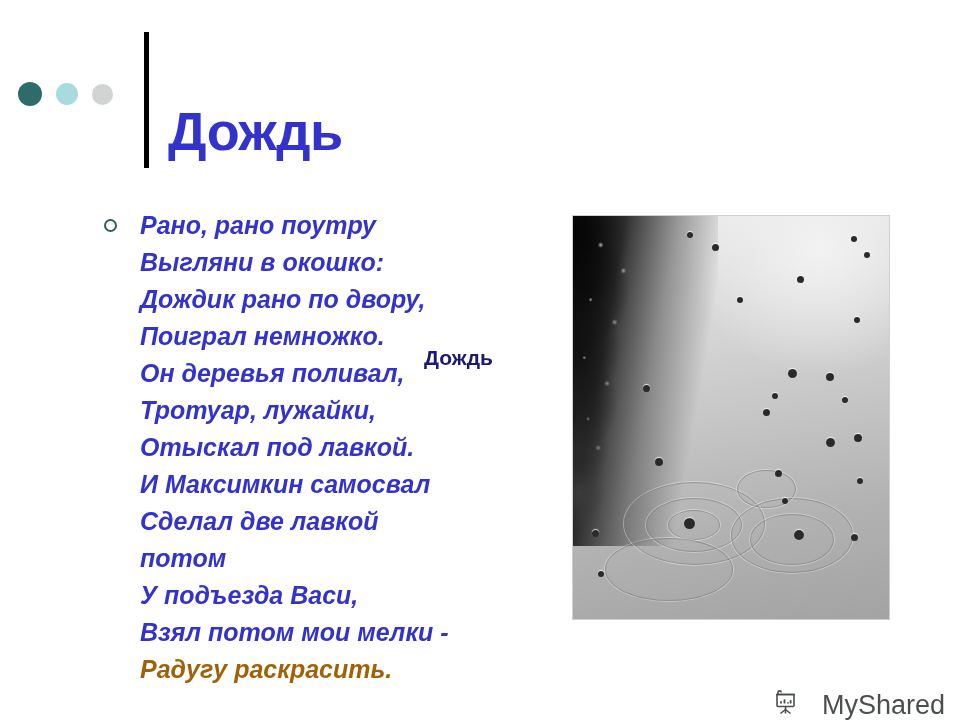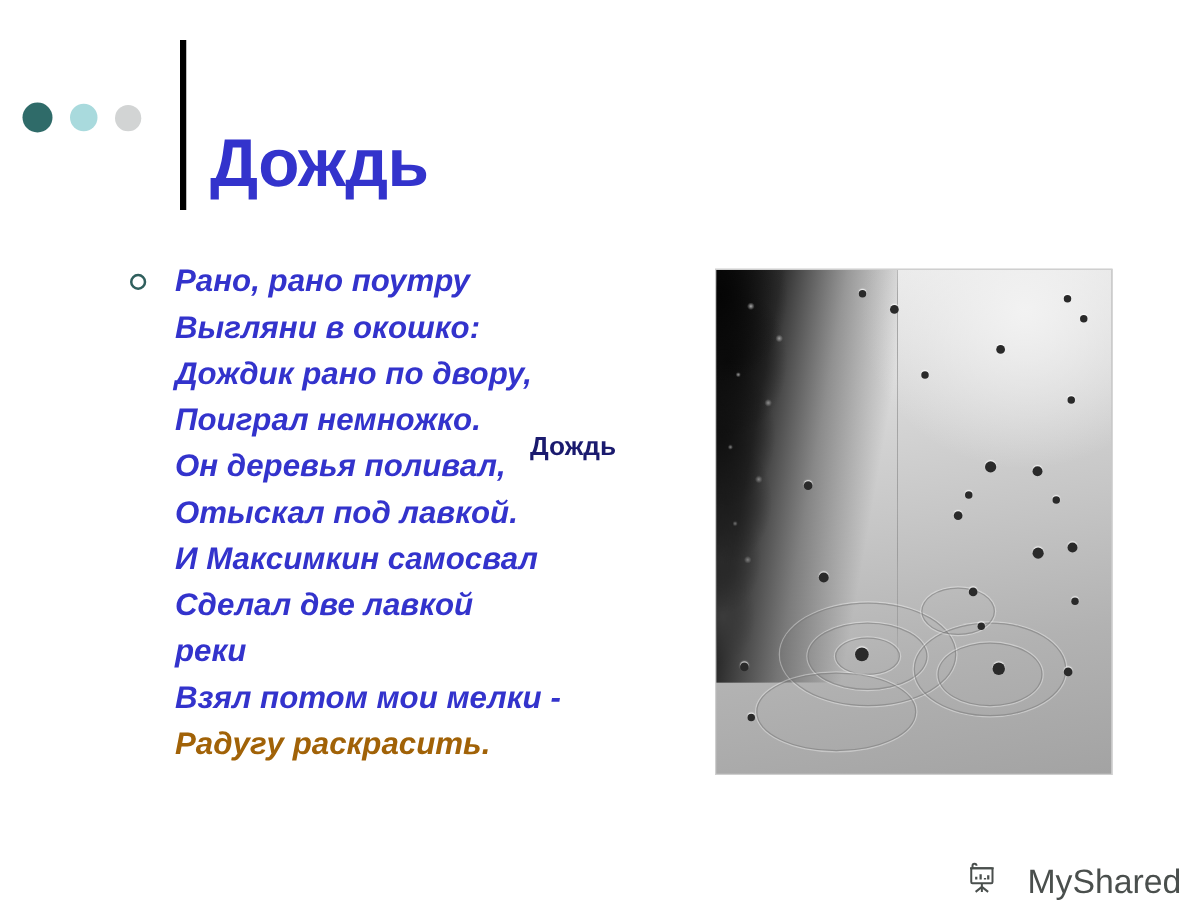--- a/index.html
+++ b/index.html
@@ -196,24 +196,26 @@
 <h1 id="page-title" style="color:#3333cc">Дождь</h1>
 
 <div id="poem-block">
   <span id="poem-bullet"></span>
   <ul id="poem-lines">
     <li style="color:#3333cc">Рано, рано поутру</li>
     <li style="color:#3333cc">Выгляни в окошко:</li>
     <li style="color:#3333cc">Дождик рано по двору,</li>
     <li style="color:#3333cc">Поиграл немножко.</li>
     <li style="color:#3333cc">Он деревья поливал,</li>
+    <li style="color:#3333cc">Тротуар, лужайки,</li>
     <li style="color:#3333cc">Отыскал под лавкой.</li>
     <li style="color:#3333cc">И Максимкин самосвал</li>
     <li style="color:#3333cc">Сделал две лавкой</li>
-    <li style="color:#3333cc">реки</li>
+    <li style="color:#3333cc">потом</li>
+    <li style="color:#3333cc">У подъезда Васи,</li>
     <li style="color:#3333cc">Взял потом мои мелки -</li>
     <li style="color:#a16207">Радугу раскрасить.</li>
   </ul>
 </div>
 
 <div id="overlay-caption" style="color:#1a1a6e">Дождь</div>
 
 <div id="rain-photo">
   <div class="water"></div>
   <div class="foliage"></div>

